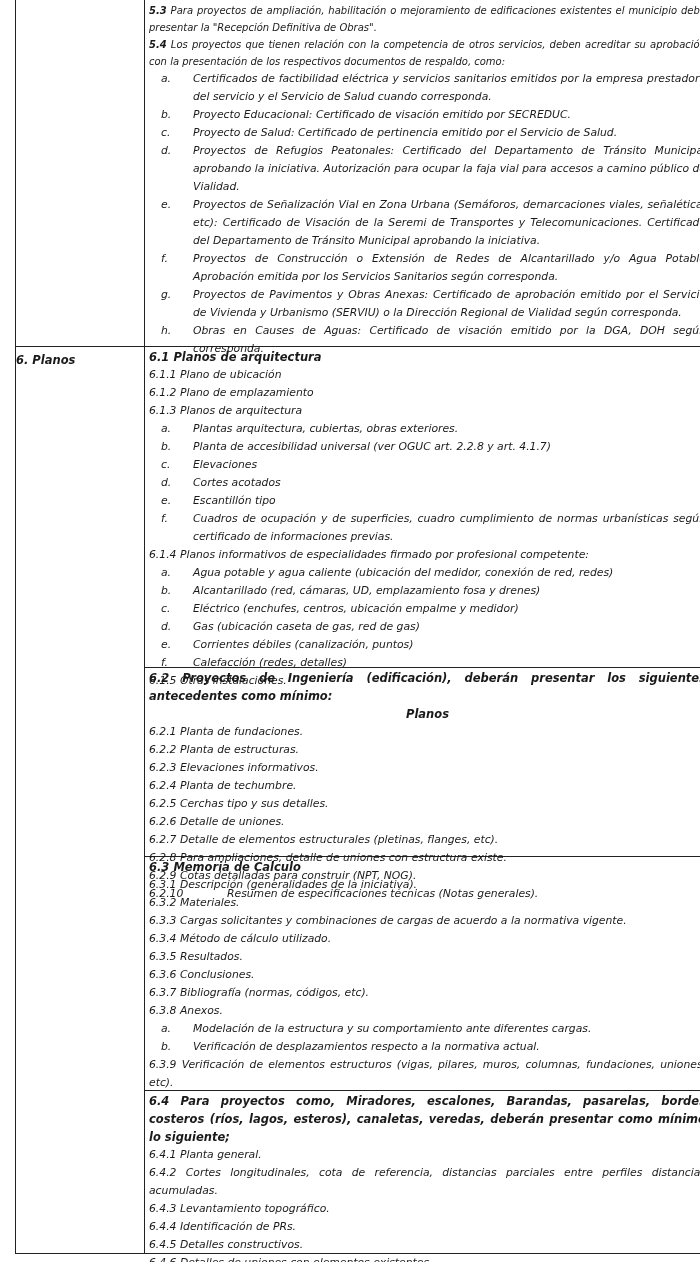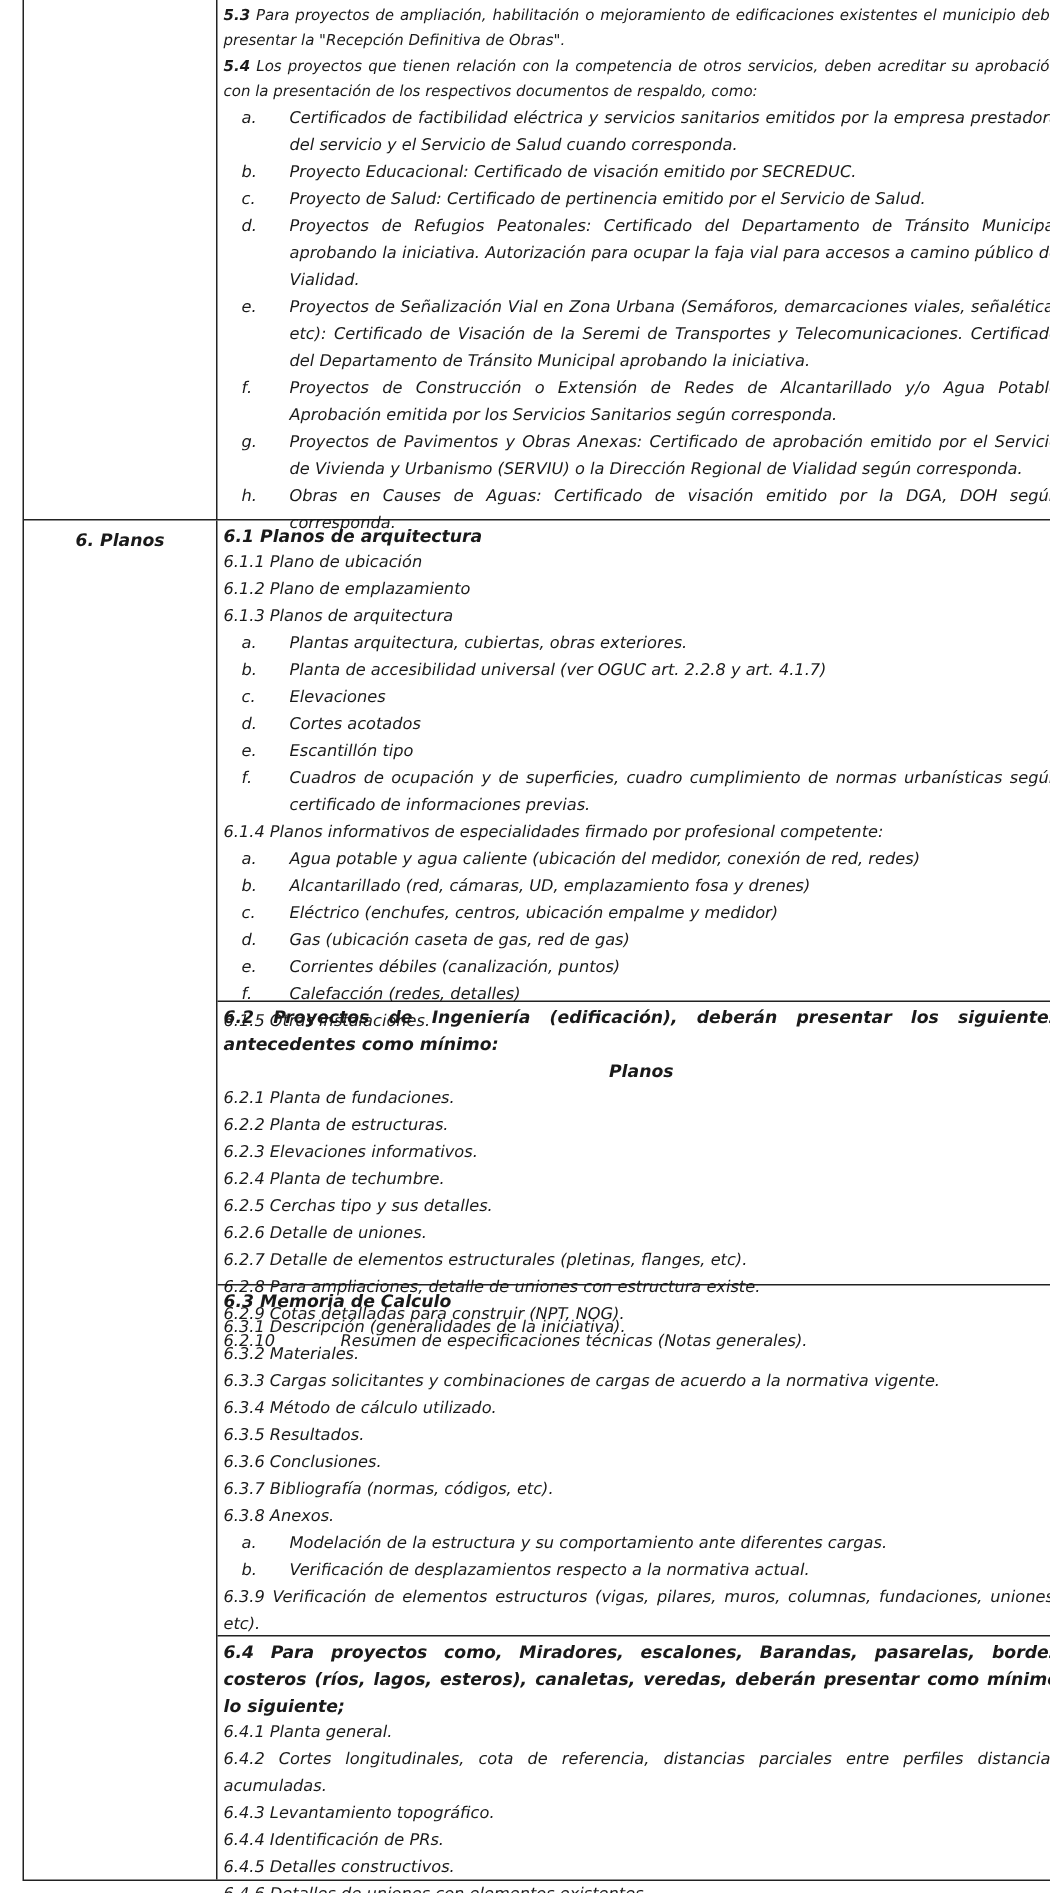--- a/index.html
+++ b/index.html
@@ -1,20 +1,20 @@
 <!DOCTYPE html>
 <html><head>
 <meta charset="utf-8">
 <style>
   html, body { margin:0; padding:0; background:#ffffff; }
   body { width:700px; height:1262px; overflow:hidden; position:relative;
          font-family:"DejaVu Sans", sans-serif; font-style:italic; color:#1a1a1a; }
   .tbl { position:absolute; left:15px; top:0; width:695px; border-left:1.5px solid #222; border-right:1.5px solid #222; }
   .row { display:flex; border-bottom:1.5px solid #222; }
-  .left { width:129px; flex:none; border-right:1.5px solid #222; box-sizing:border-box; text-align:center;
+  .left { width:129px; flex:none; border-right:1.5px solid #222; box-sizing:border-box; text-align:left;
           font-weight:bold; font-size:11.5px; padding-top:6px; }
   .right { flex:1; box-sizing:border-box; }
   .cell { padding:1px 5px 1px 4px; font-size:10.8px; line-height:18px; }
   .cell + .cell { border-top:1.5px solid #222; }
   .p { margin:0; text-align:justify; }
   .b { font-weight:bold; }
   .small { font-size:10px; }
   .li { display:flex; text-align:justify; }
   .li .m { width:32px; flex:none; padding-left:12px; box-sizing:content-box; }
   .li .t { flex:1; }

